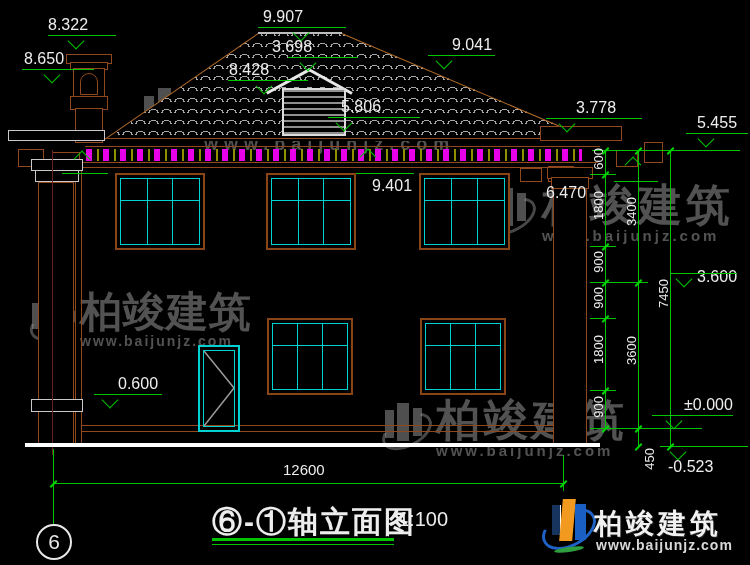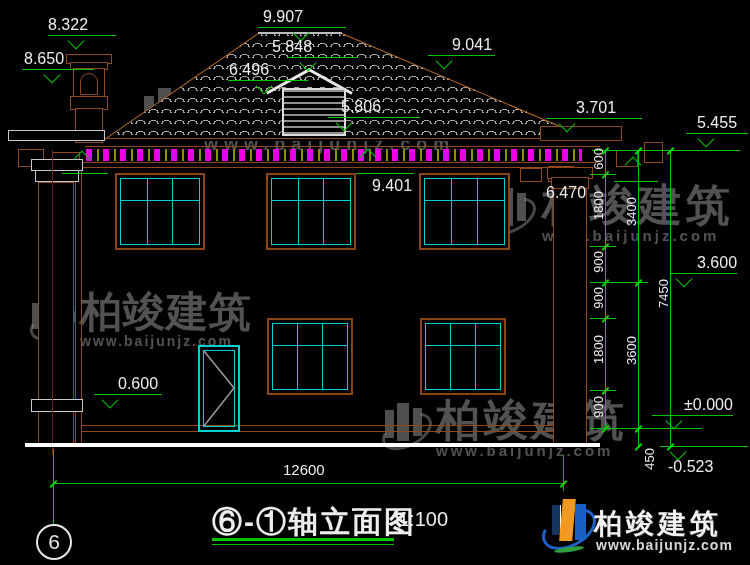--- a/index.html
+++ b/index.html
@@ -204,61 +204,61 @@
     <span class="etxt" style="left:24px;top:50px;">8.650</span>
     <div class="eline" style="left:22px;top:69px;width:72px;"></div>
     <div class="etri" style="left:46px;top:69px;"></div>
   </div>
   <div class="elev">
     <span class="etxt" style="left:263px;top:8px;">9.907</span>
     <div class="eline" style="left:258px;top:27px;width:88px;"></div>
     <div class="etri" style="left:295px;top:27px;"></div>
   </div>
   <div class="elev">
-    <span class="etxt" style="left:272px;top:38px;">5.848</span>
+    <span class="etxt" style="left:272px;top:38px;">3.698</span>
     <div class="eline" style="left:288px;top:57px;width:70px;"></div>
     <div class="etri" style="left:302px;top:57px;"></div>
   </div>
   <div class="elev">
-    <span class="etxt" style="left:229px;top:61px;">6.496</span>
+    <span class="etxt" style="left:229px;top:61px;">8.428</span>
     <div class="eline" style="left:228px;top:80px;width:80px;"></div>
     <div class="etri" style="left:258px;top:80px;"></div>
   </div>
   <div class="elev">
     <span class="etxt" style="left:341px;top:98px;">5.806</span>
     <div class="eline" style="left:328px;top:117px;width:92px;"></div>
     <div class="etri" style="left:338px;top:117px;"></div>
   </div>
   <div class="elev">
     <span class="etxt" style="left:452px;top:36px;">9.041</span>
     <div class="eline" style="left:428px;top:55px;width:67px;"></div>
     <div class="etri" style="left:438px;top:55px;"></div>
   </div>
   <div class="elev">
-    <span class="etxt" style="left:576px;top:99px;">3.701</span>
+    <span class="etxt" style="left:576px;top:99px;">3.778</span>
     <div class="eline" style="left:546px;top:118px;width:96px;"></div>
     <div class="etri" style="left:561px;top:118px;"></div>
   </div>
   <div class="elev">
     <span class="etxt" style="left:697px;top:114px;">5.455</span>
     <div class="eline" style="left:686px;top:133px;width:62px;"></div>
     <div class="etri" style="left:700px;top:133px;"></div>
   </div>
   <div class="elev">
     <div class="etri up" style="left:362px;top:151px;"></div>
     <div class="eline" style="left:356px;top:173px;width:58px;"></div>
     <span class="etxt" style="left:372px;top:177px;">9.401</span>
   </div>
   <div class="elev">
     <div class="etri up" style="left:627px;top:159px;"></div>
     <div class="eline" style="left:614px;top:181px;width:44px;"></div>
     <span class="etxt" style="left:546px;top:184px;">6.470</span>
   </div>
   <div class="elev">
-    <span class="etxt" style="left:697px;top:254px;">3.600</span>
+    <span class="etxt" style="left:697px;top:268px;">3.600</span>
     <div class="eline" style="left:670px;top:273px;width:67px;"></div>
     <div class="etri" style="left:678px;top:273px;"></div>
   </div>
   <div class="elev">
     <span class="etxt" style="left:118px;top:375px;">0.600</span>
     <div class="eline" style="left:94px;top:394px;width:68px;"></div>
     <div class="etri" style="left:104px;top:394px;"></div>
   </div>
   <div class="elev">
     <span class="etxt" style="left:684px;top:396px;">±0.000</span>

